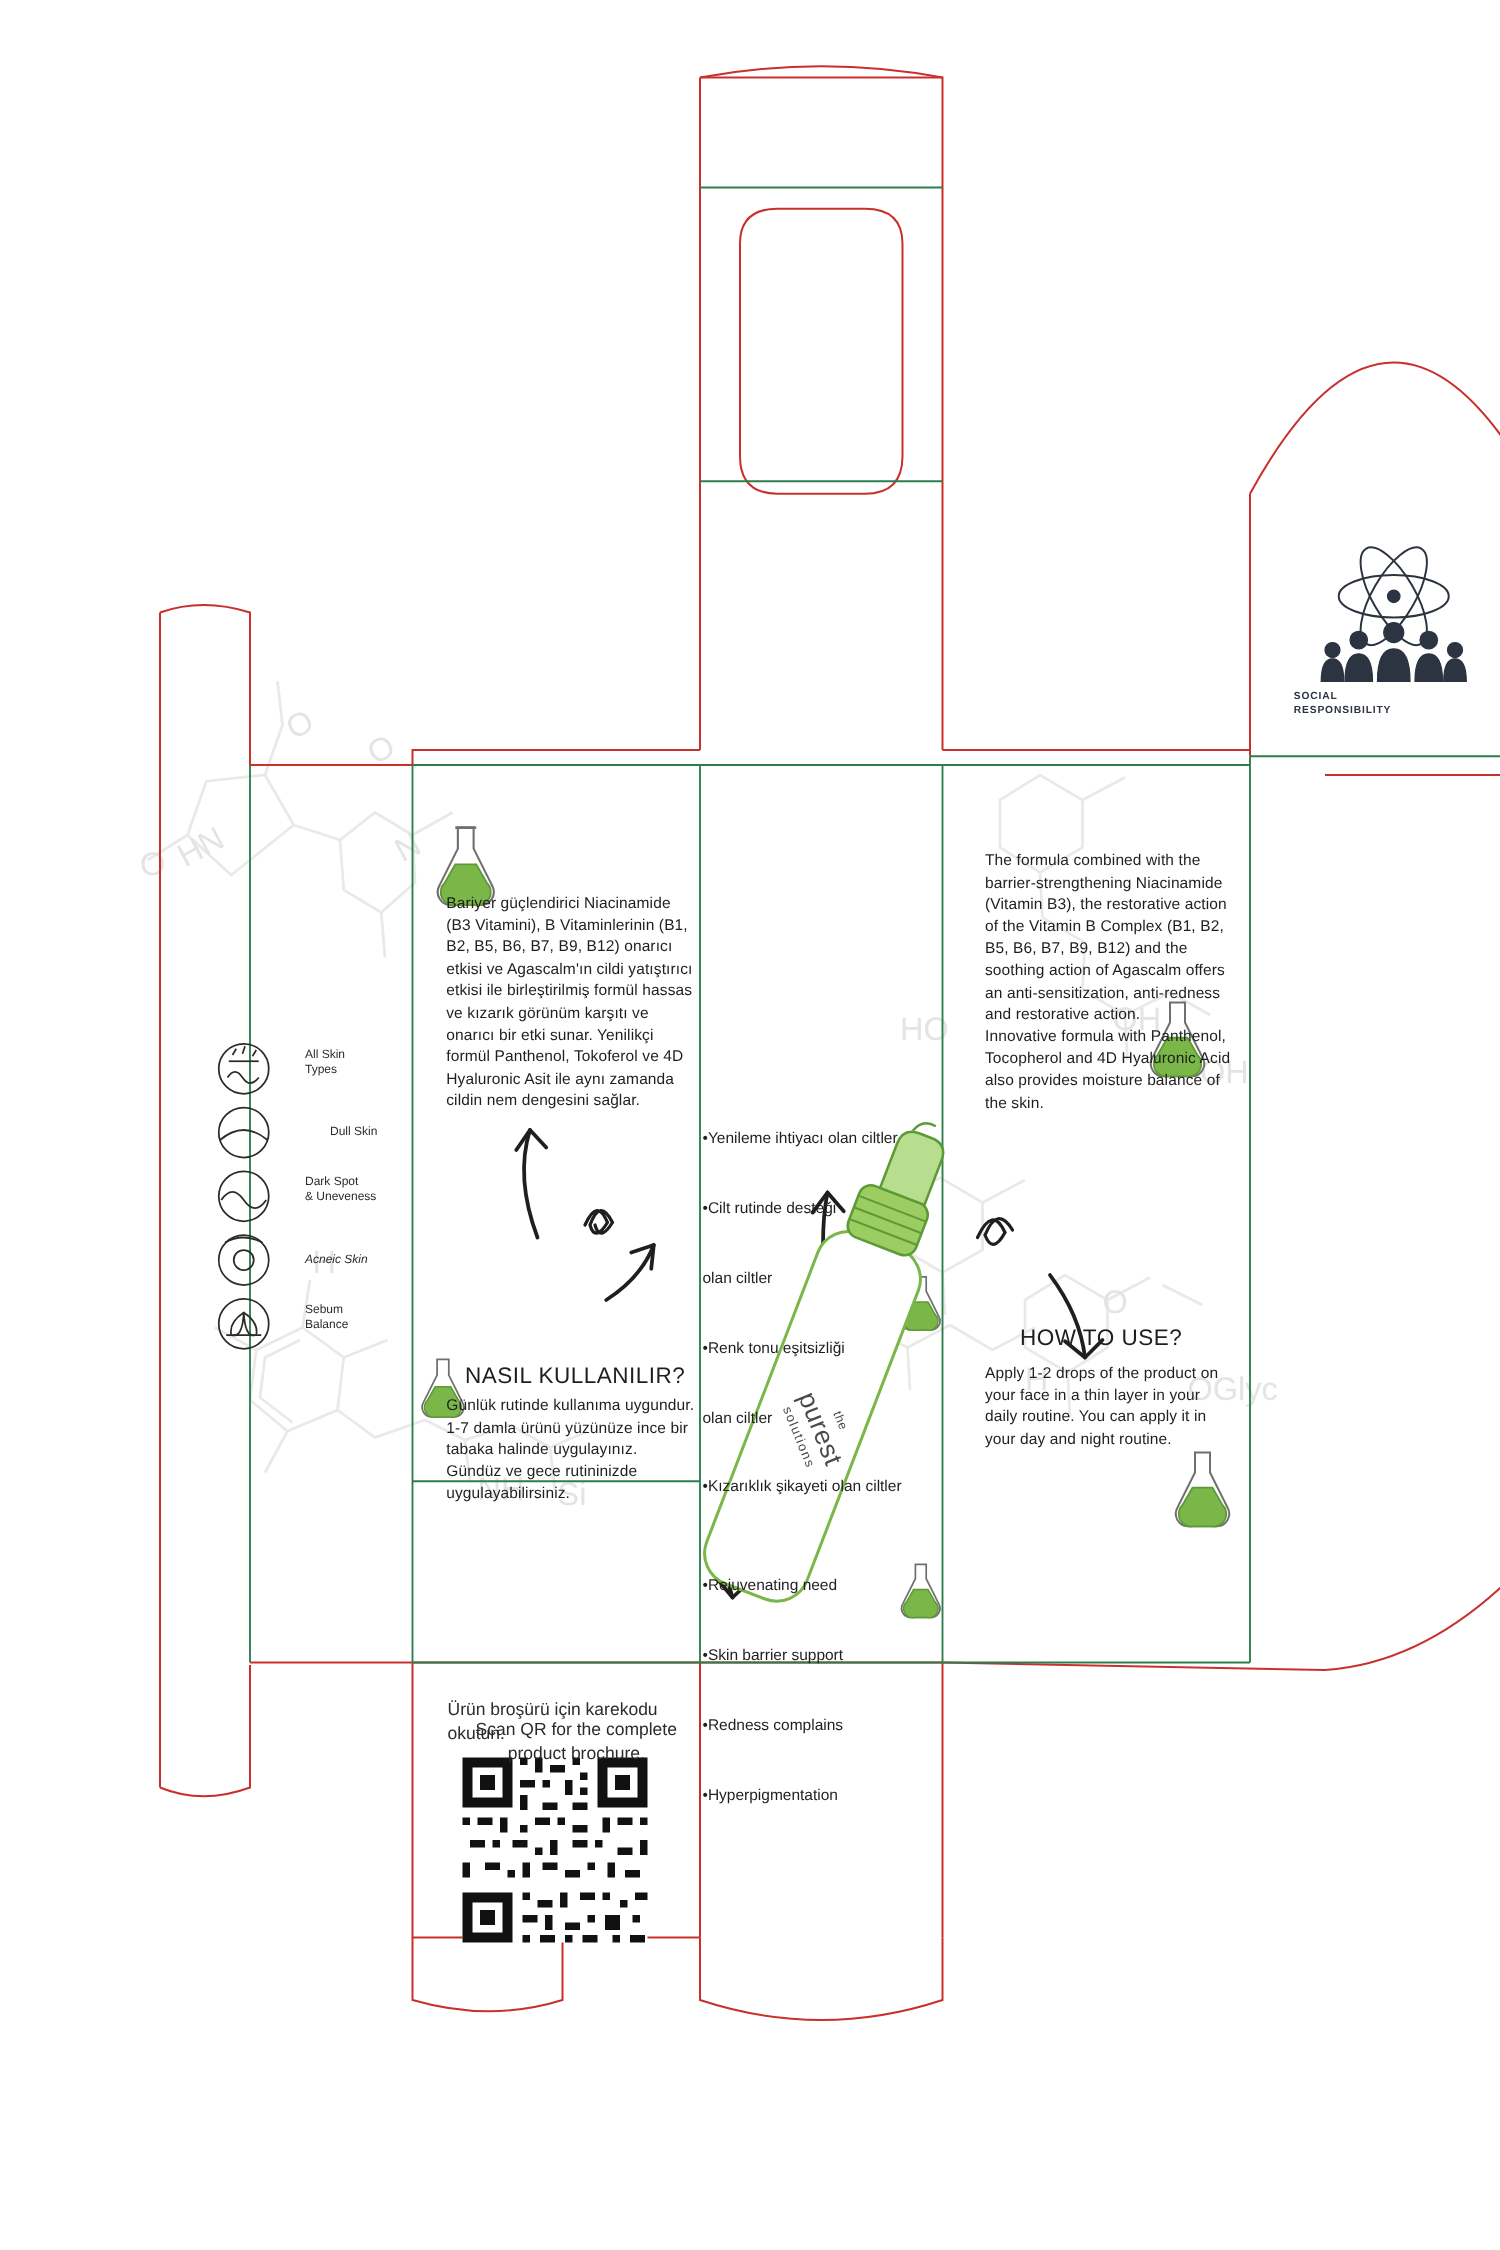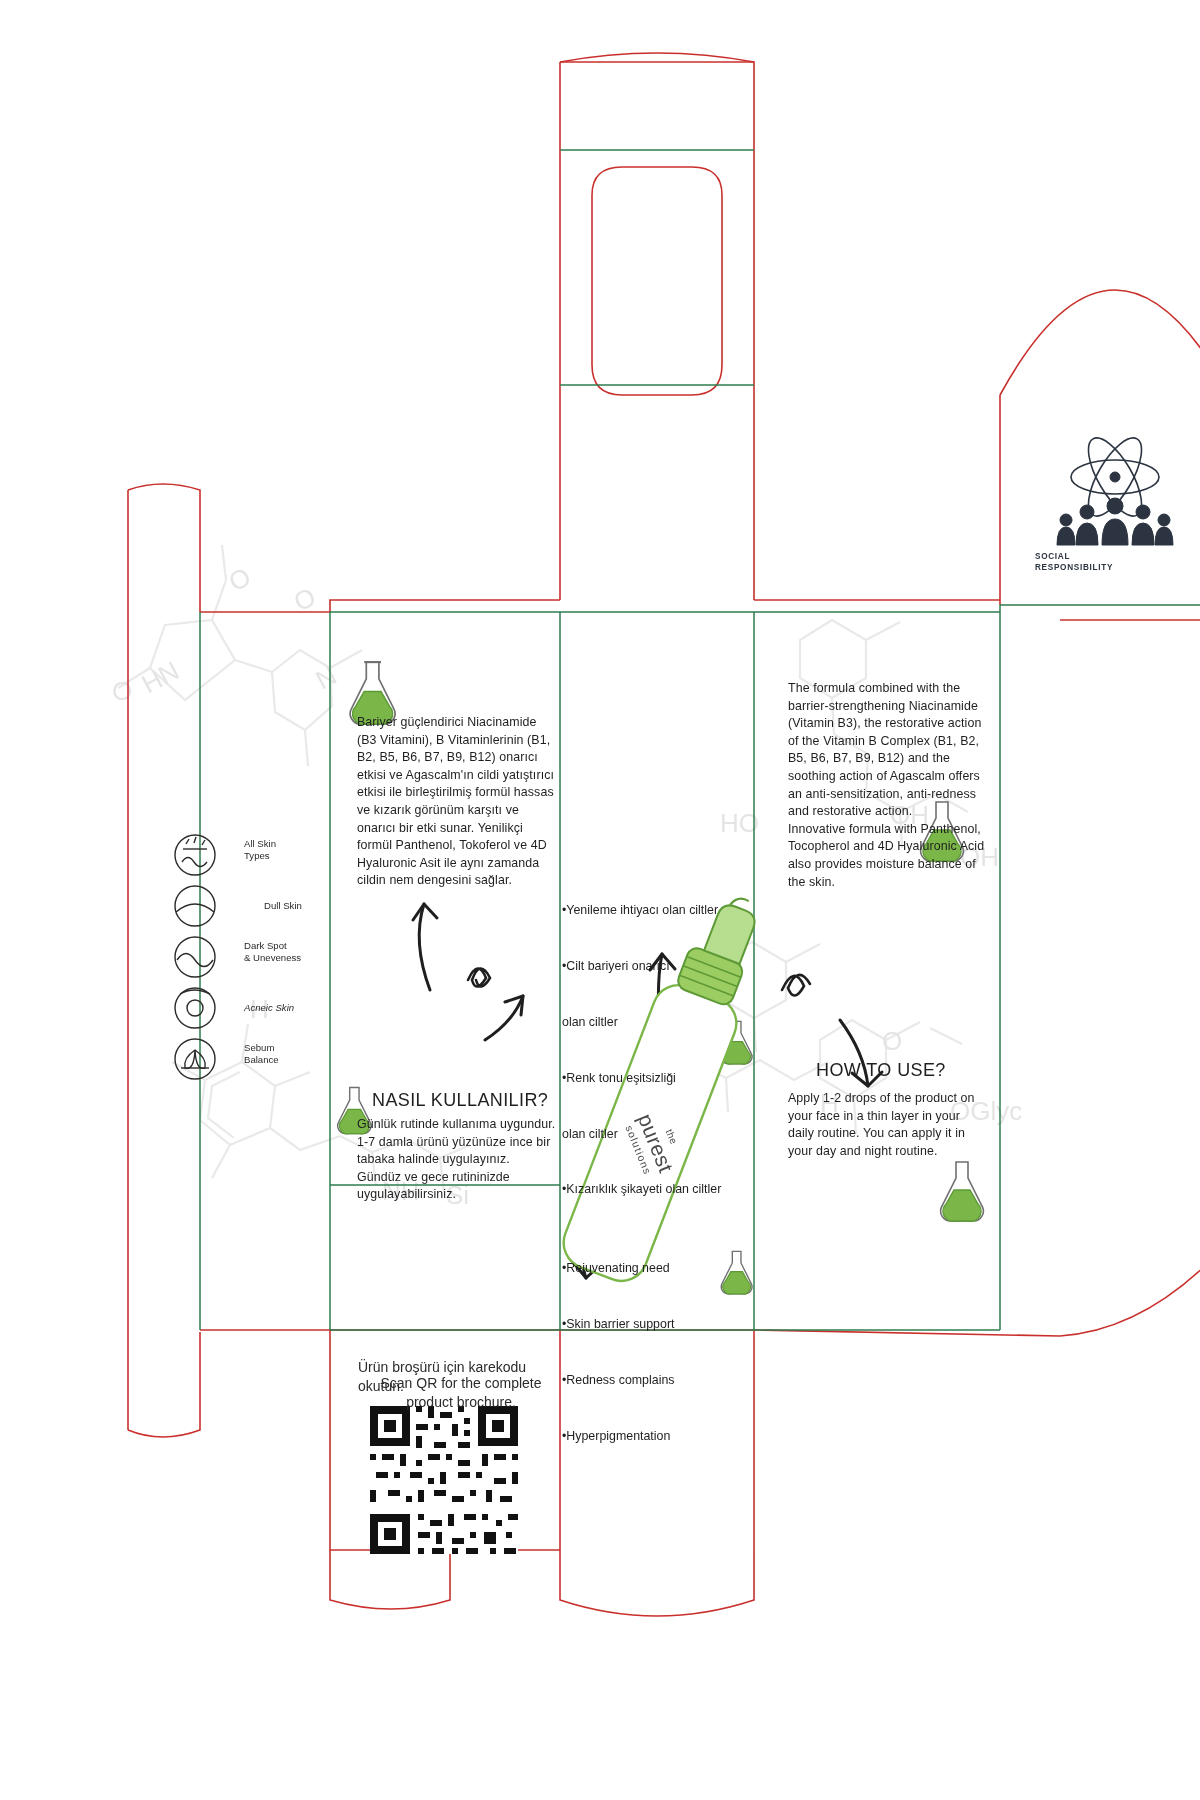--- a/index.html
+++ b/index.html
@@ -394,21 +394,21 @@
   <div class="txt icon-label" style="left:244px; top:1002px;font-style:italic;">Acneic Skin</div>
   <div class="txt icon-label" style="left:244px; top:1042px;">Sebum
 Balance</div>
 
   <div class="txt body-tr" style="left:345px; top:714px; width:200px;">Bariyer güçlendirici Niacinamide (B3 Vitamini), B Vitaminlerinin (B1, B2, B5, B6, B7, B9, B12) onarıcı etkisi ve Agascalm'ın cildi yatıştırıcı etkisi ile birleştirilmiş formül hassas ve kızarık görünüm karşıtı ve onarıcı bir etki sunar. Yenilikçi formül Panthenol, Tokoferol ve 4D Hyaluronic Asit ile aynı zamanda cildin nem dengesini sağlar.</div>
   <div class="txt heading" style="left:372px; top:1090px;">NASIL KULLANILIR?</div>
   <div class="txt body-tr" style="left:345px; top:1116px; width:200px;">Günlük rutinde kullanıma uygundur. 1-7 damla ürünü yüzünüze ince bir tabaka halinde uygulayınız. Gündüz ve gece rutininizde uygulayabilirsiniz.</div>
 
   <div class="txt bullets" style="left:562px; top:864px; width:210px;">
     <div>•Yenileme ihtiyacı olan ciltler</div>
-    <div>•Cilt bariyeri onarıcı</div>
+    <div>•Cilt rutinde desteği</div>
     <div>olan ciltler</div>
     <div>•Renk tonu eşitsizliği</div>
     <div>olan ciltler</div>
     <div>•Kızarıklık şikayeti olan ciltler</div>
   </div>
 
   <div class="txt bullets" style="left:562px; top:1222px; width:200px;">
     <div>•Rejuvenating need</div>
     <div>•Skin barrier support</div>
     <div>•Redness complains</div>

